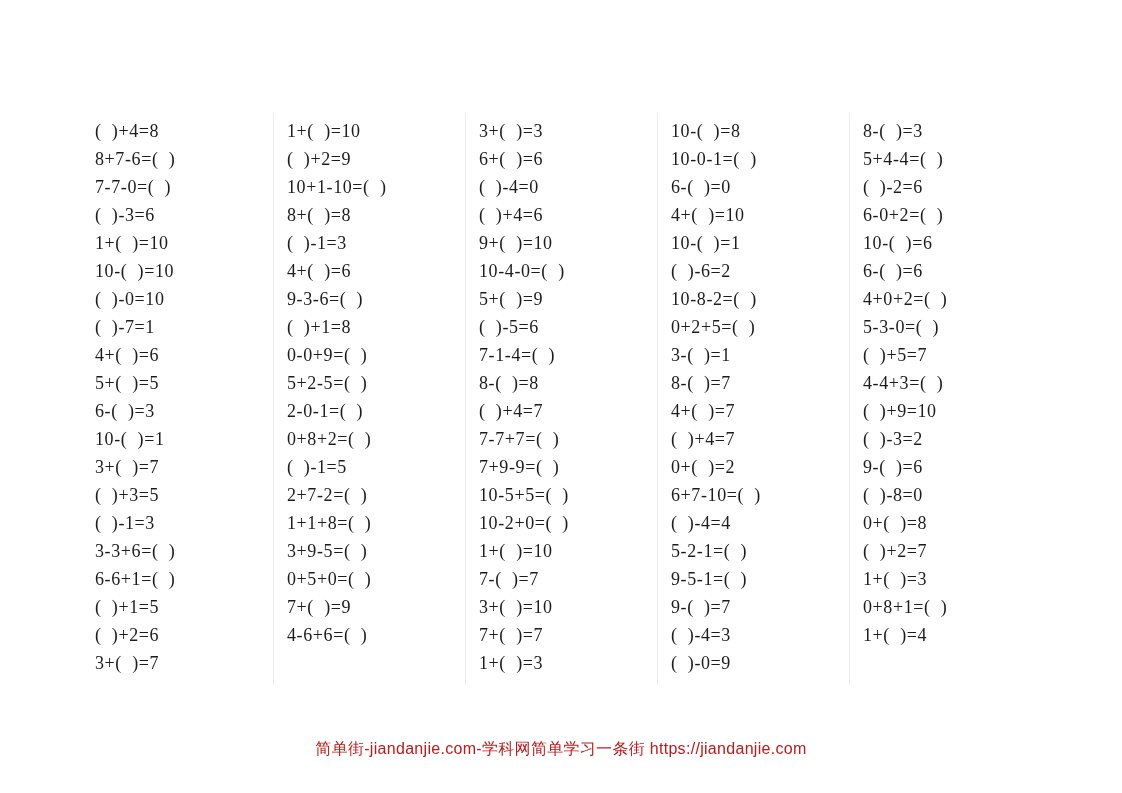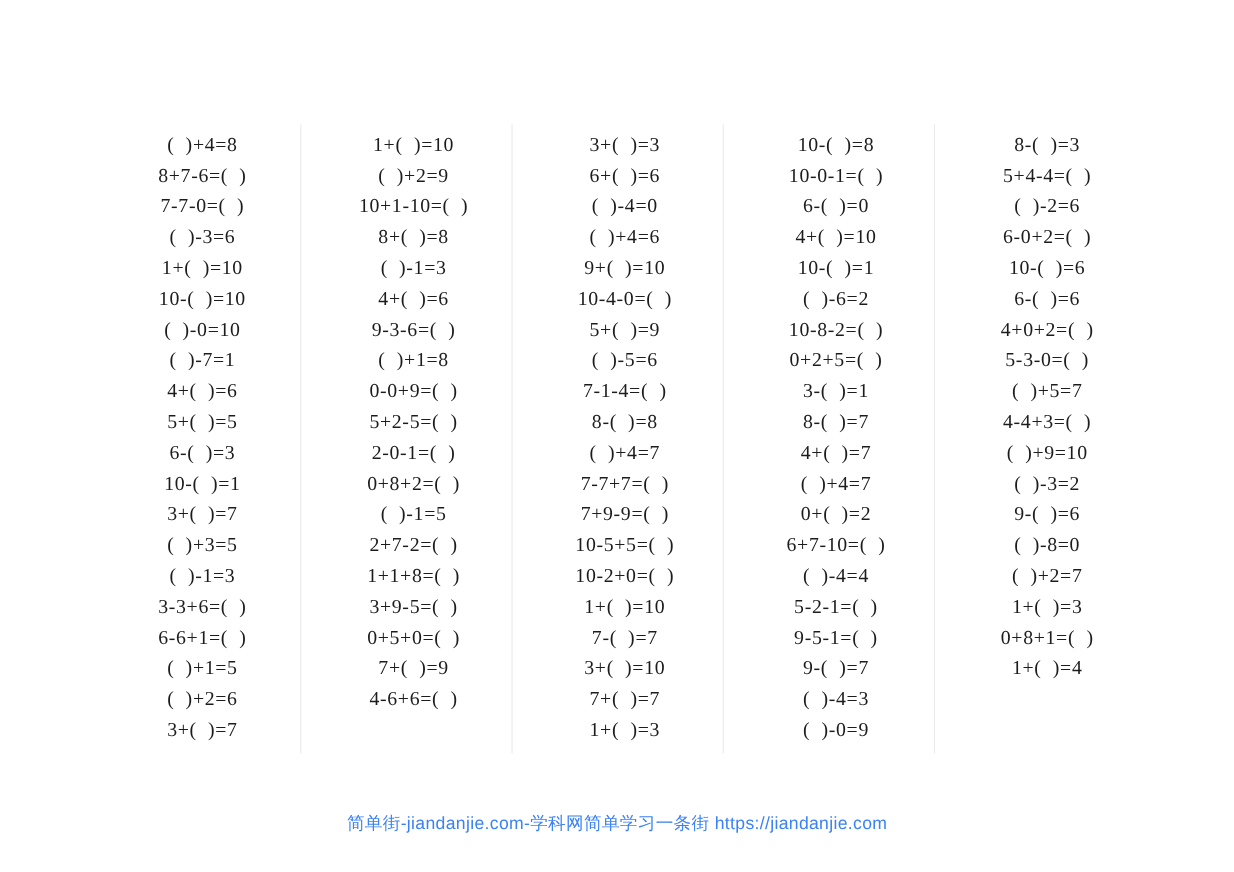--- a/index.html
+++ b/index.html
@@ -14,21 +14,20 @@
     height: 793px;
     background: #ffffff;
     overflow: hidden;
   }
   .worksheet {
     position: absolute;
     left: 81px;
     top: 113px;
     display: flex;
     flex-direction: row;
-    text-align: center;
   }
   .column {
     box-sizing: border-box;
     width: 192px;
     padding: 4px 0 8px 14px;
   }
   .column + .column {
     border-left: 1px solid #eaeaea;
     padding-left: 13px;
   }
@@ -42,21 +41,21 @@
     font-weight: 500;
   }
   .footer {
     position: absolute;
     left: 0;
     top: 739px;
     width: 100%;
     text-align: center;
     font-family: "Liberation Sans", sans-serif;
     font-size: 16px;
-    color: #3b82f6;
+    color: #b91c1c;
     letter-spacing: 0.3px;
   }
 </style>
 </head>
 <body>
 
 <div class="page">
   <div class="worksheet">
       <div class="column">
         <div class="problem">(  )+4=8</div>
@@ -153,20 +152,21 @@
         <div class="problem">10-(  )=6</div>
         <div class="problem">6-(  )=6</div>
         <div class="problem">4+0+2=(  )</div>
         <div class="problem">5-3-0=(  )</div>
         <div class="problem">(  )+5=7</div>
         <div class="problem">4-4+3=(  )</div>
         <div class="problem">(  )+9=10</div>
         <div class="problem">(  )-3=2</div>
         <div class="problem">9-(  )=6</div>
         <div class="problem">(  )-8=0</div>
+        <div class="problem">0+(  )=8</div>
         <div class="problem">(  )+2=7</div>
         <div class="problem">1+(  )=3</div>
         <div class="problem">0+8+1=(  )</div>
         <div class="problem">1+(  )=4</div>
       </div>
     </div>
   <div class="footer">简单街-jiandanjie.com-学科网简单学习一条街 https://jiandanjie.com</div>
 </div>
 
 </body></html>

